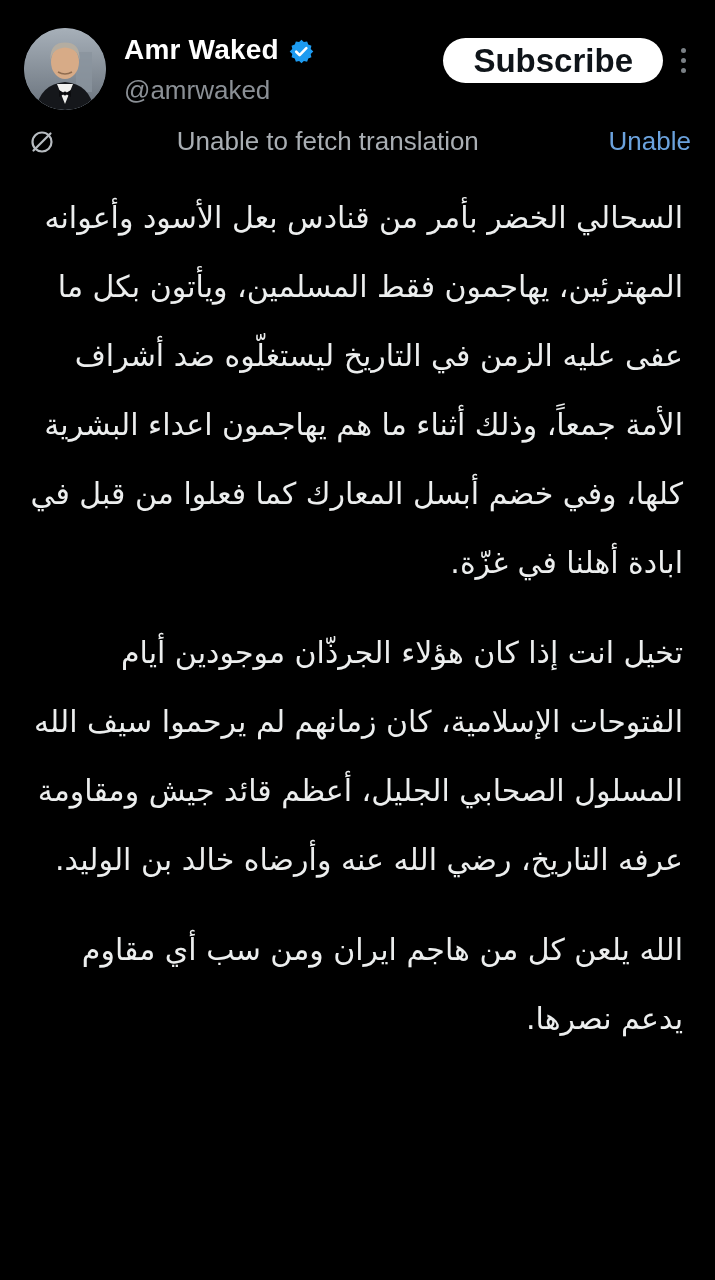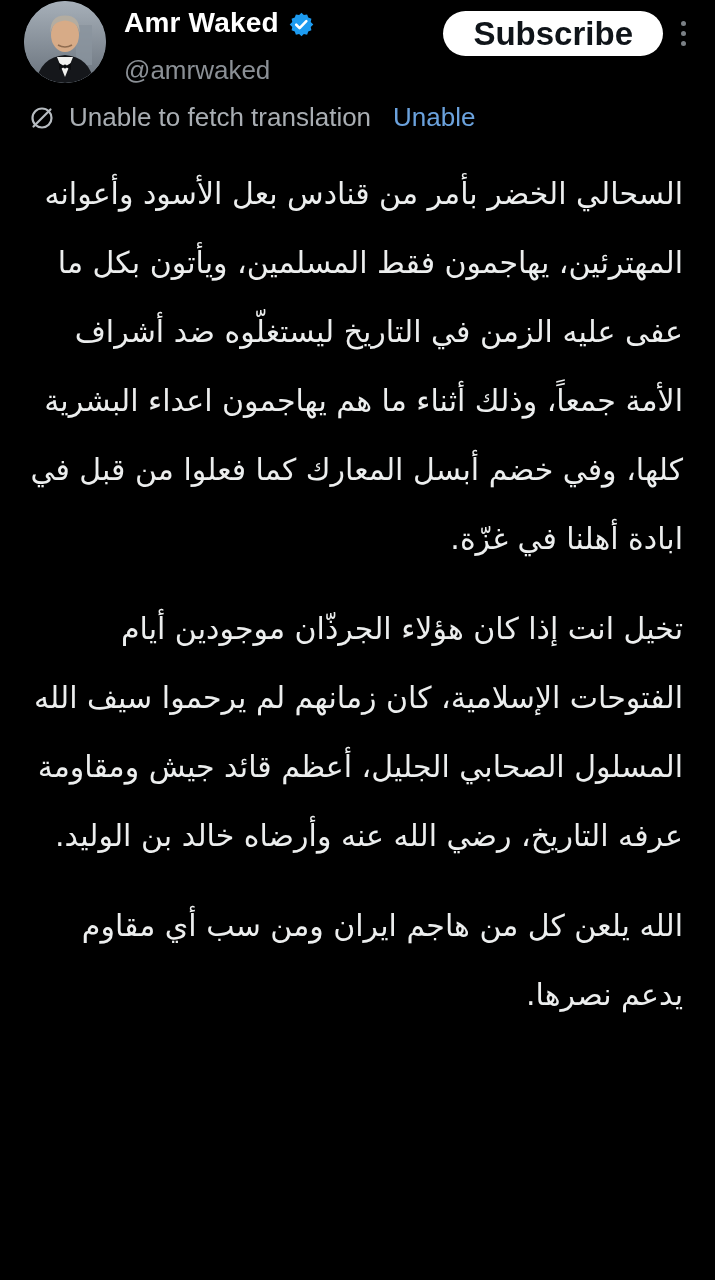--- a/index.html
+++ b/index.html
@@ -12,21 +12,21 @@
     font-family: "Liberation Sans", "DejaVu Sans", sans-serif;
     -webkit-font-smoothing: antialiased;
   }
 
   .post-card { width: 715px; height: 1280px; background: #000; }
 
   
   .header {
     display: flex;
     align-items: flex-start;
-    padding: 1px 22px 0 24px;
+    padding: 28px 22px 0 24px;
     justify-content: flex-end;
   }
   .avatar {
     width: 82px; height: 82px;
     border-radius: 50%;
     overflow: hidden;
     flex: none;
     cursor: pointer;
     background: #7e8893;
   }
@@ -38,21 +38,21 @@
     color: #ffffff;
     font-weight: 700;
     font-size: 28px;
     letter-spacing: 0.2px;
     white-space: nowrap;
   }
   .verified { width: 27px; height: 27px; flex: none; margin-top: 2px; }
   .handle {
     color: #8b9096;
     font-size: 26px;
-    margin-top: 16px;
+    margin-top: 9px;
   }
 
   .header-right { display: flex; align-items: center; gap: 16px; padding-top: 10px; flex: none; }
   .subscribe-btn {
     background: #ffffff;
     color: #0f1419;
     border: none;
     border-radius: 23px;
     height: 45px;
     padding: 0 30px;
@@ -62,20 +62,21 @@
     cursor: pointer;
   }
   .kebab { width: 14px; height: 40px; display: flex; flex-direction: column; justify-content: center; align-items: center; gap: 5px; cursor: pointer; padding-right: 6px; }
   .kebab i { width: 5px; height: 5px; border-radius: 50%; background: #7a8085; display: block; }
 
   
   .translation-row {
     display: flex;
     align-items: center;
     padding: 16px 24px 2px 28px;
+    justify-content: space-between;
   }
   .no-translate-icon { width: 28px; height: 28px; flex: none; margin-right: 13px; }
   .translation-msg {
     color: #a9aeb3;
     font-size: 26px;
   }
   .retry-link {
     color: #6ba2dd;
     font-size: 26px;
     margin-left: 22px;

